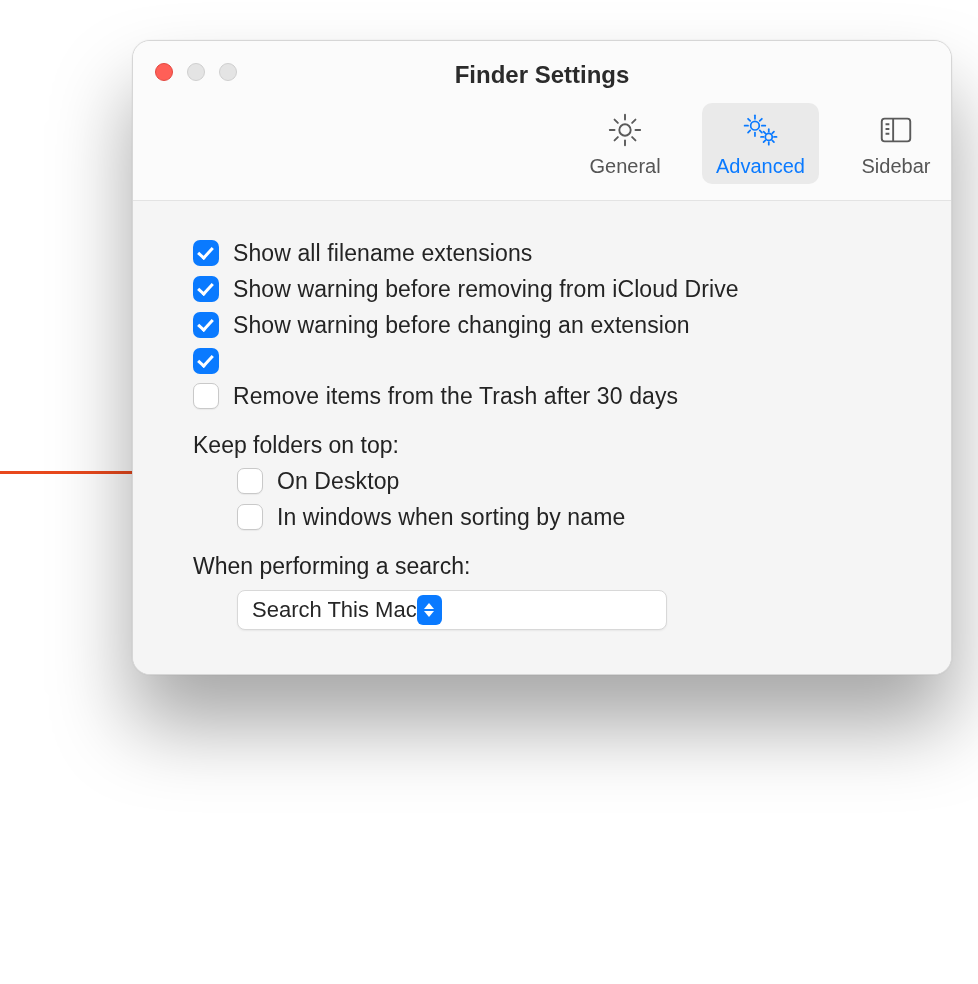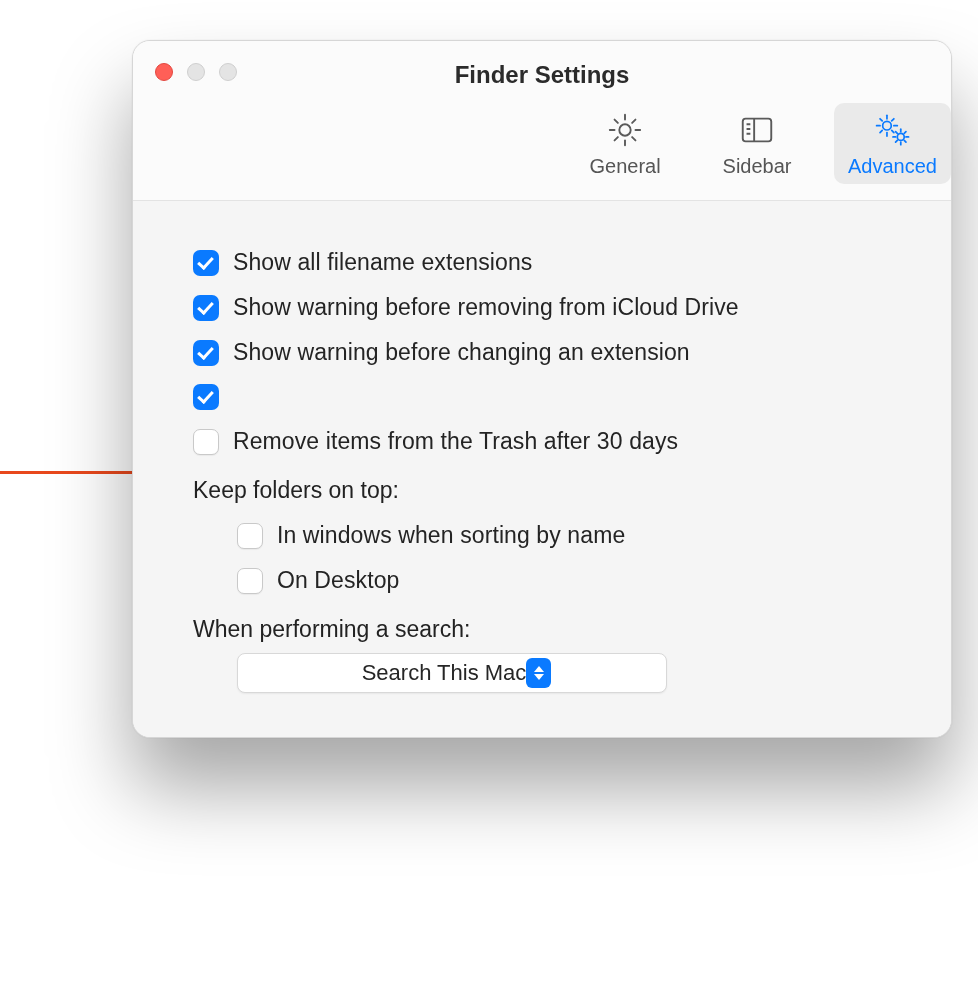--- a/index.html
+++ b/index.html
@@ -29,34 +29,34 @@
     border-radius:10px; min-width:110px; cursor:pointer; }
   .tb-item.selected { background:#eaeaea; }
   .tb-item .icon { width:38px; height:38px; display:flex; align-items:center; justify-content:center; }
   .tb-item .label { font-size:20px; color:#555; font-weight:400; }
   .tb-item.selected .label { color:#0a7aff; }
   .tb-item svg { stroke:#5a5a5a; fill:none; stroke-width:2; }
   .tb-item.selected svg { stroke:#0a7aff; }
 
   .content { background:#f5f5f5; padding:30px 36px 44px 60px; }
 
-  .row { display:flex; align-items:center; gap:14px; margin:18px 0; }
+  .row { display:flex; gap:14px; margin:9px 0; }
   .row.indent { margin-left:44px; }
   .section-label { font-size:23px; color:#222; margin:22px 0 8px 0; }
 
   .cb { position:relative; width:26px; height:26px; border-radius:7px; flex:0 0 auto; cursor:pointer; }
   .cb.checked { background:#0a7aff; }
   .cb.unchecked { background:#fff; border:1px solid #c9c9c9; box-shadow:0 1px 1px rgba(0,0,0,.05); }
   .cb.checked::after { content:""; position:absolute; left:5px; top:7px; width:12px; height:6px;
     border-left:3.5px solid #fff; border-bottom:3.5px solid #fff; transform:rotate(-48deg); }
   .cb-label { font-size:23px; color:#242424; letter-spacing:0.1px; }
 
   .select { margin-top:10px; margin-left:44px; width:430px; height:40px; background:#fff;
     border:1px solid #d8d8d8; border-radius:8px; box-shadow:0 1px 2px rgba(0,0,0,.06);
-    display:flex; align-items:center; justify-content:center; padding:0 5px 0 14px; cursor:pointer; }
+    display:flex; align-items:center; justify-content:flex-start; padding:0 5px 0 14px; cursor:pointer; }
   .select .val { font-size:22px; color:#262626; }
   .steppers { width:25px; height:30px; background:#0a7aff; border-radius:6px;
     display:flex; flex-direction:column; align-items:center; justify-content:center; gap:2px; }
   .ar { width:0;height:0; }
   .up { border-left:5px solid transparent; border-right:5px solid transparent; border-bottom:6px solid #fff; }
   .down{ border-left:5px solid transparent; border-right:5px solid transparent; border-top:6px solid #fff; }
 </style>
 </head>
 <body>
 
@@ -92,33 +92,20 @@
                   <line x1="27.5" y1="27.5" x2="31" y2="31"></line>
                 <line x1="31" y1="9" x2="27.5" y2="12.5"></line>
                   <line x1="12.5" y1="27.5" x2="9" y2="31"></line>
               </g>
             </svg>
           </span>
           <span class="label">General</span>
         </div>
 
 
-        <div class="tb-item">
-          <span class="icon">
-            <svg viewBox="0 0 40 40" width="38" height="38">
-              <rect x="5" y="8" width="30" height="24" rx="3"></rect>
-              <line x1="17" y1="8" x2="17" y2="32"></line>
-              <line x1="9" y1="14" x2="13" y2="14"></line>
-              <line x1="9" y1="19" x2="13" y2="19"></line>
-              <line x1="9" y1="24" x2="13" y2="24"></line>
-            </svg>
-          </span>
-          <span class="label">Sidebar</span>
-        </div>
-
         <div class="tb-item selected">
           <span class="icon">
             <svg viewBox="0 0 44 40" width="42" height="38">
               <g>
                 <circle cx="15" cy="15" r="5"></circle>
                 <g stroke-linecap="round">
                   <line x1="15" y1="3" x2="15" y2="7"></line>
                     <line x1="15" y1="23" x2="15" y2="27"></line>
                   <line x1="3" y1="15" x2="7" y2="15"></line>
                     <line x1="23" y1="15" x2="27" y2="15"></line>
@@ -139,20 +126,33 @@
                     <line x1="35" y1="32" x2="37" y2="34"></line>
                   <line x1="37" y1="22" x2="35" y2="24"></line>
                     <line x1="27" y1="32" x2="25" y2="34"></line>
                 </g>
               </g>
             </svg>
           </span>
           <span class="label">Advanced</span>
         </div>
 
+        <div class="tb-item">
+          <span class="icon">
+            <svg viewBox="0 0 40 40" width="38" height="38">
+              <rect x="5" y="8" width="30" height="24" rx="3"></rect>
+              <line x1="17" y1="8" x2="17" y2="32"></line>
+              <line x1="9" y1="14" x2="13" y2="14"></line>
+              <line x1="9" y1="19" x2="13" y2="19"></line>
+              <line x1="9" y1="24" x2="13" y2="24"></line>
+            </svg>
+          </span>
+          <span class="label">Sidebar</span>
+        </div>
+
       </div>
     </div>
 
     <div class="content">
 
       <div class="row">
         <div class="cb checked"></div>
         <span class="cb-label">Show all filename extensions</span>
       </div>
       <div class="row">
@@ -167,25 +167,25 @@
         <div class="cb checked"></div>
       </div>
       <div class="row">
         <div class="cb unchecked"></div>
         <span class="cb-label">Remove items from the Trash after 30 days</span>
       </div>
 
       <div class="section-label">Keep folders on top:</div>
       <div class="row indent">
         <div class="cb unchecked"></div>
-        <span class="cb-label">In windows when sorting by name</span>
+        <span class="cb-label">On Desktop</span>
       </div>
       <div class="row indent">
         <div class="cb unchecked"></div>
-        <span class="cb-label">On Desktop</span>
+        <span class="cb-label">In windows when sorting by name</span>
       </div>
 
       <div class="section-label" style="margin-top:22px;">When performing a search:</div>
       <div class="select">
         <span class="val">Search This Mac</span>
         <span class="steppers">
           <span class="ar up"></span>
             <span class="ar down"></span>
         </span>
       </div>

